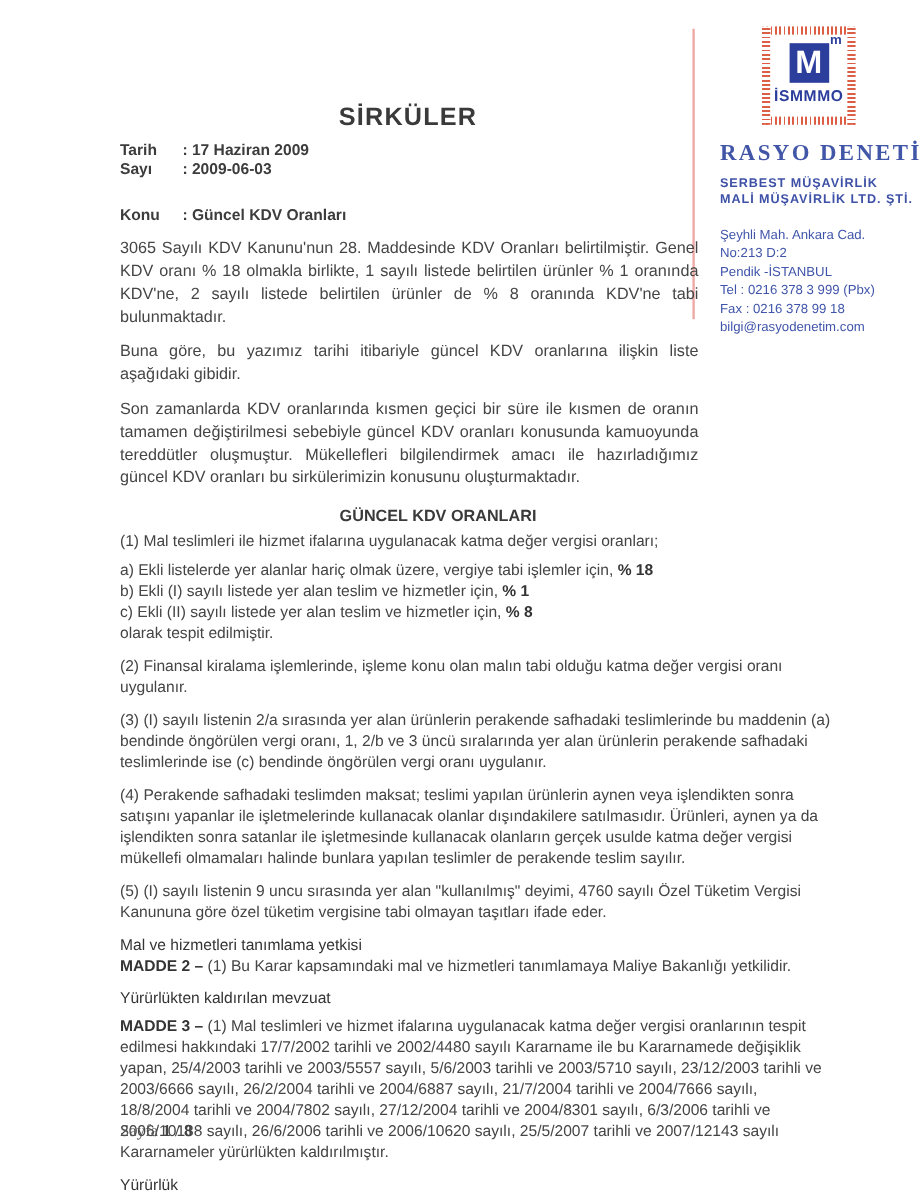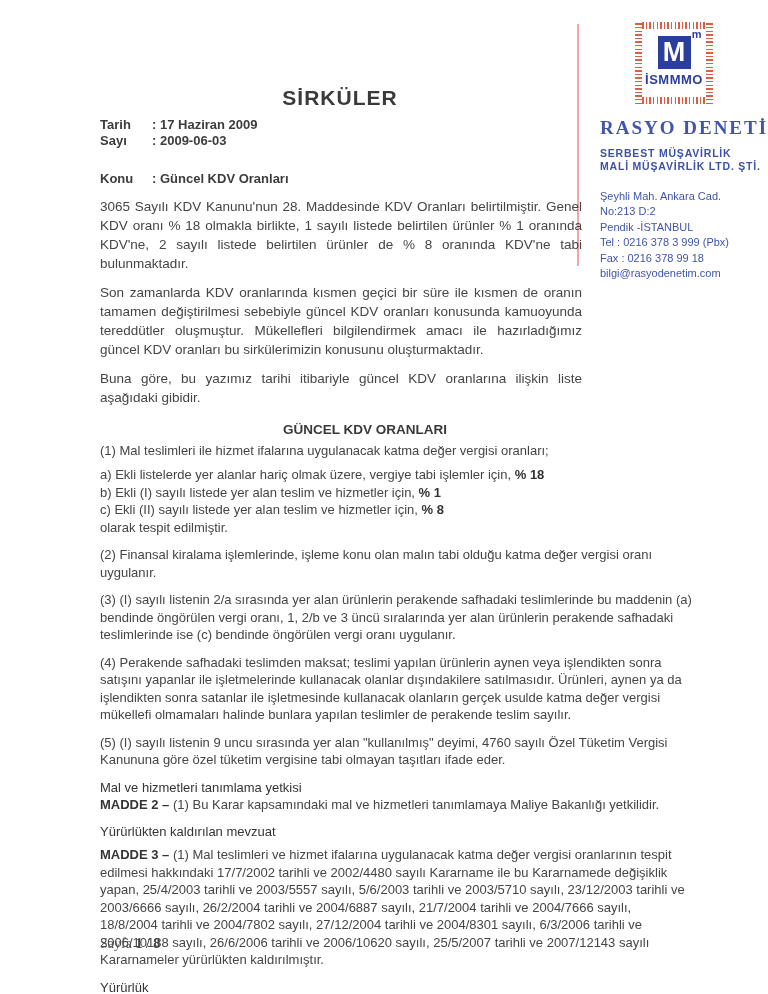--- a/index.html
+++ b/index.html
@@ -186,22 +186,22 @@
       <span>: 2009-06-03</span>
     </div>
     <div class="meta-row konu">
       <span class="lbl">Konu</span>
       <span>: Güncel KDV Oranları</span>
     </div>
   </div>
 
   <div class="upper">
     <p>3065 Sayılı KDV Kanunu'nun 28. Maddesinde KDV Oranları belirtilmiştir. Genel KDV oranı % 18 olmakla birlikte, 1 sayılı listede belirtilen ürünler % 1 oranında KDV'ne, 2 sayılı listede belirtilen ürünler de % 8 oranında KDV'ne tabi bulunmaktadır.</p>
+    <p>Buna göre, bu yazımız tarihi itibariyle güncel KDV oranlarına ilişkin liste aşağıdaki gibidir.</p>
     <p>Son zamanlarda KDV oranlarında kısmen geçici bir süre ile kısmen de oranın tamamen değiştirilmesi sebebiyle güncel KDV oranları konusunda kamuoyunda tereddütler oluşmuştur. Mükellefleri bilgilendirmek amacı ile hazırladığımız güncel KDV oranları bu sirkülerimizin konusunu oluşturmaktadır.</p>
-    <p>Buna göre, bu yazımız tarihi itibariyle güncel KDV oranlarına ilişkin liste aşağıdaki gibidir.</p>
   </div>
 
   <div class="kdv-heading">GÜNCEL KDV ORANLARI</div>
   <div class="kdv-lead">(1) Mal teslimleri ile hizmet ifalarına uygulanacak katma değer vergisi oranları;</div>
 
   <div class="rate-list">
     <div><span>a) Ekli listelerde yer alanlar hariç olmak üzere, vergiye tabi işlemler için, </span><span class="rate">% 18</span></div>
     <div><span>b) Ekli (I) sayılı listede yer alan teslim ve hizmetler için, </span><span class="rate">% 1</span></div>
     <div><span>c) Ekli (II) sayılı listede yer alan teslim ve hizmetler için, </span><span class="rate">% 8</span></div>
     <div class="closing">olarak tespit edilmiştir.</div>

